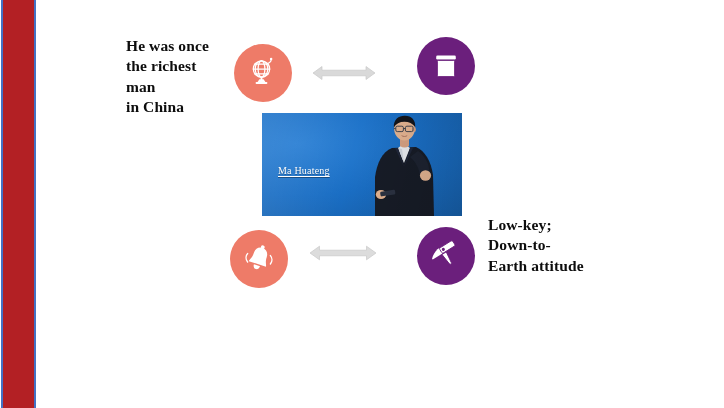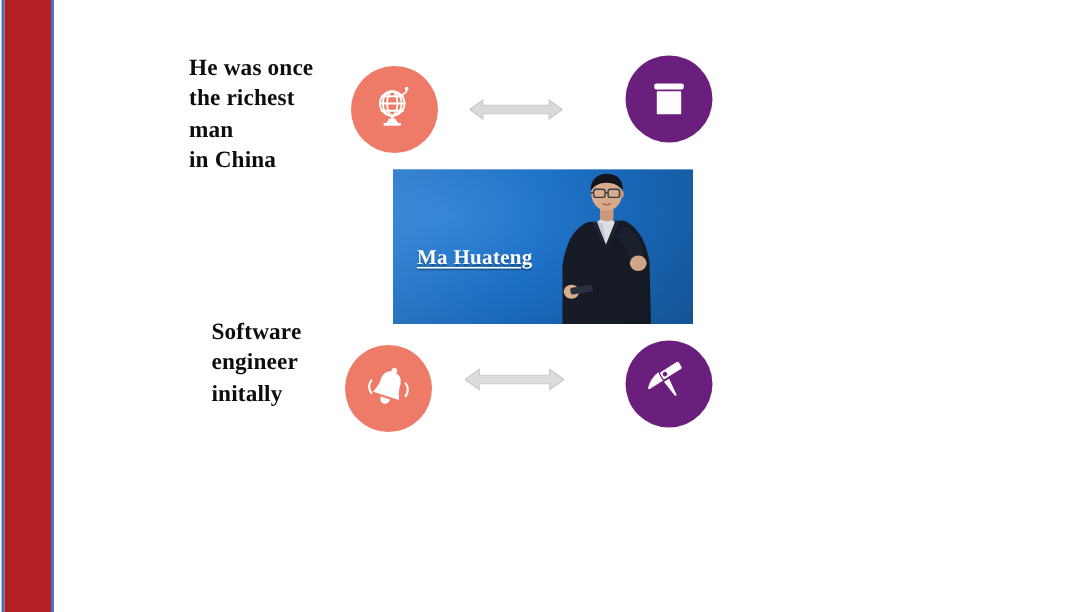--- a/index.html
+++ b/index.html
@@ -114,22 +114,22 @@
     bottom: 0;
     width: 86px;
     height: 101px;
   }
   #photo-caption {
     position: absolute;
     left: 16px;
     top: 52px;
     color: #ffffff;
     font-family: "Liberation Serif", "DejaVu Serif", serif;
-    font-weight: bold;
-    font-size: 14px;
+    font-weight: normal;
+    font-size: 10px;
     text-decoration: underline;
     text-underline-offset: 2px;
     letter-spacing: 0.2px;
     text-shadow: 0 1px 1px rgba(0,0,0,0.35);
   }
 </style>
 </head>
 <body>
 
 <div id="slide">
@@ -225,23 +225,20 @@
       <ellipse cx="19" cy="79.5" rx="5.2" ry="4.6" fill="#e4b492"></ellipse>
 
       <rect x="18" y="77" width="15" height="4.6" rx="1.2" fill="#2b3242" transform="rotate(-9 18 77)"></rect>
     </svg>
 
     <div id="photo-vignette"></div>
 
     <div id="photo-caption">Ma Huateng</div>
   </div>
 
-  <div class="txt" id="txt-sw">Software
-engineer
-initally</div>
 
   <div class="badge" id="badge-bell">
     <span>
       <svg width="34" height="34" viewBox="0 0 34 34">
         <g transform="rotate(18 17 17)">
           <path d="M17 5.4 C12.6 5.4 10.2 8.6 10.2 13.2 C10.2 18.4 8.0 20.4 8.0 22.2 H26.0 C26.0 20.4 23.8 18.4 23.8 13.2 C23.8 8.6 21.4 5.4 17 5.4 Z" fill="#ffffff"></path>
           <circle cx="17" cy="4.6" r="1.9" fill="#ffffff"></circle>
           <path d="M13.8 23.6 C13.8 26.1 15.3 27.6 17 27.6 C18.7 27.6 20.2 26.1 20.2 23.6 Z" fill="#ffffff"></path>
         </g>
         <g fill="none" stroke="#ffffff" stroke-width="1.45" stroke-linecap="round">
@@ -274,15 +271,18 @@
 
           <circle cx="18.2" cy="10.0" r="1.55" fill="#6B1F7C"></circle>
 
           <path d="M14.4 13.6 L19.4 13.6 L18.0 25.4 C17.8 26.8 15.9 26.8 15.7 25.4 Z" fill="#ffffff"></path>
           <path d="M14.4 13.6 L19.4 13.6 L18.0 25.4 C17.8 26.8 15.9 26.8 15.7 25.4 Z" fill="none" stroke="#6B1F7C" stroke-width="0.85"></path>
         </g>
       </svg>
     </span>
   </div>
 
+  <div class="txt" id="txt-lowkey">Low-key;
+Down-to-
+Earth attitude</div>
 
 
 </div>
 
 </body></html>

